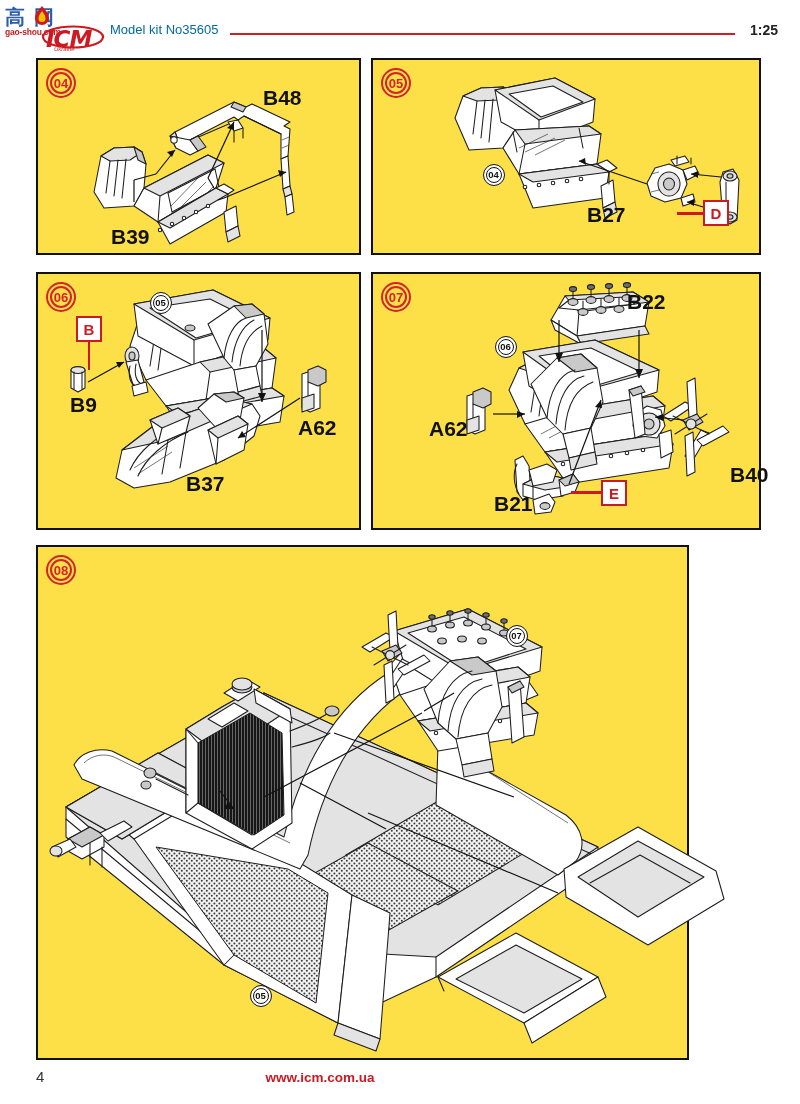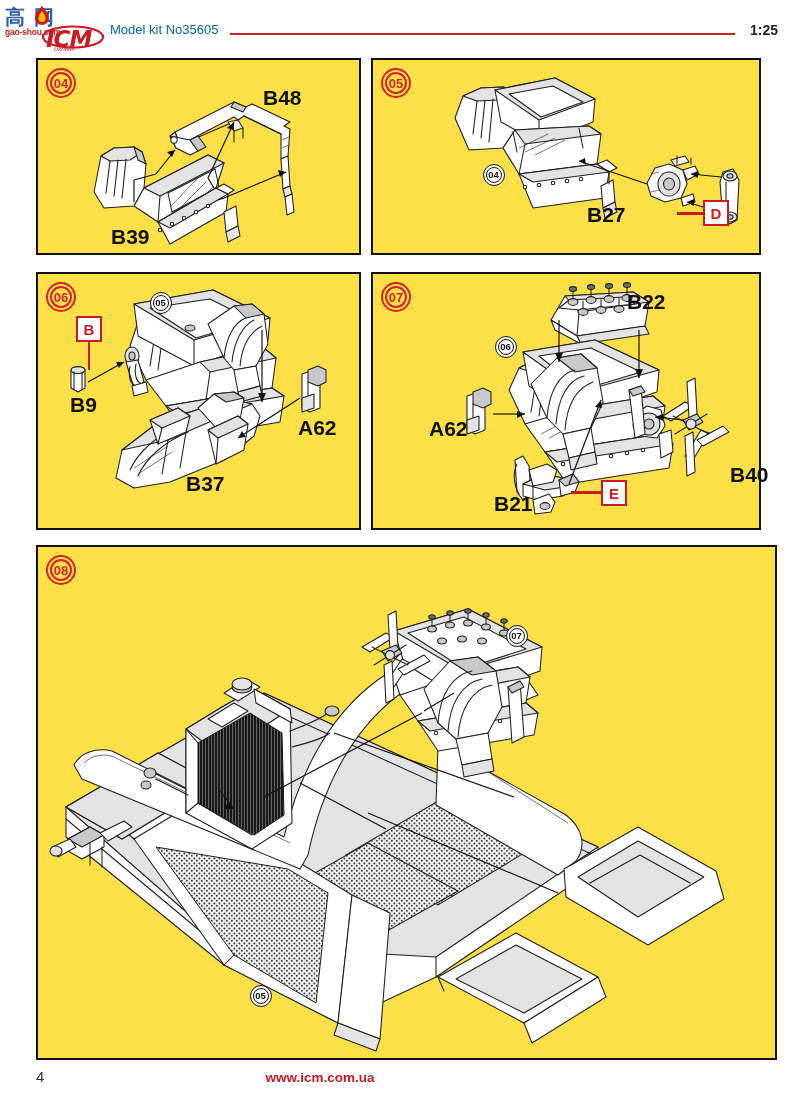--- a/index.html
+++ b/index.html
@@ -21,21 +21,21 @@
   #kit-no{position:absolute;left:110px;top:22px;font-size:13px;color:#0369a1;}
   #head-rule{position:absolute;left:230px;top:33px;width:505px;height:2px;background:#cc2028;}
   #scale{position:absolute;right:22px;top:22px;font-size:14px;font-weight:bold;color:#222;}
 
   
   .panel{position:absolute;border:2.5px solid #111;background:#fde047;box-sizing:border-box;}
   #panel-04{left:36px;top:58px;width:325px;height:197px;}
   #panel-05{left:371px;top:58px;width:390px;height:197px;}
   #panel-06{left:36px;top:272px;width:325px;height:258px;}
   #panel-07{left:371px;top:272px;width:390px;height:258px;}
-  #panel-08{left:36px;top:545px;width:741px;height:515px;}
+  #panel-08{left:36px;top:545px;width:653px;height:515px;}
 
   
   .step-badge{position:absolute;width:30px;height:30px;border:2px solid #d3242c;
               border-radius:50%;box-sizing:border-box;}
   .step-badge .inner{position:absolute;left:2px;top:2px;width:22px;height:22px;
               border:2.2px solid #d3242c;border-radius:50%;box-sizing:border-box;
               display:flex;align-items:center;justify-content:center;
               font-size:13px;font-weight:bold;color:#d3242c;line-height:1;}
   
   .ref-badge{position:absolute;width:22px;height:22px;border:1.4px solid #111;

